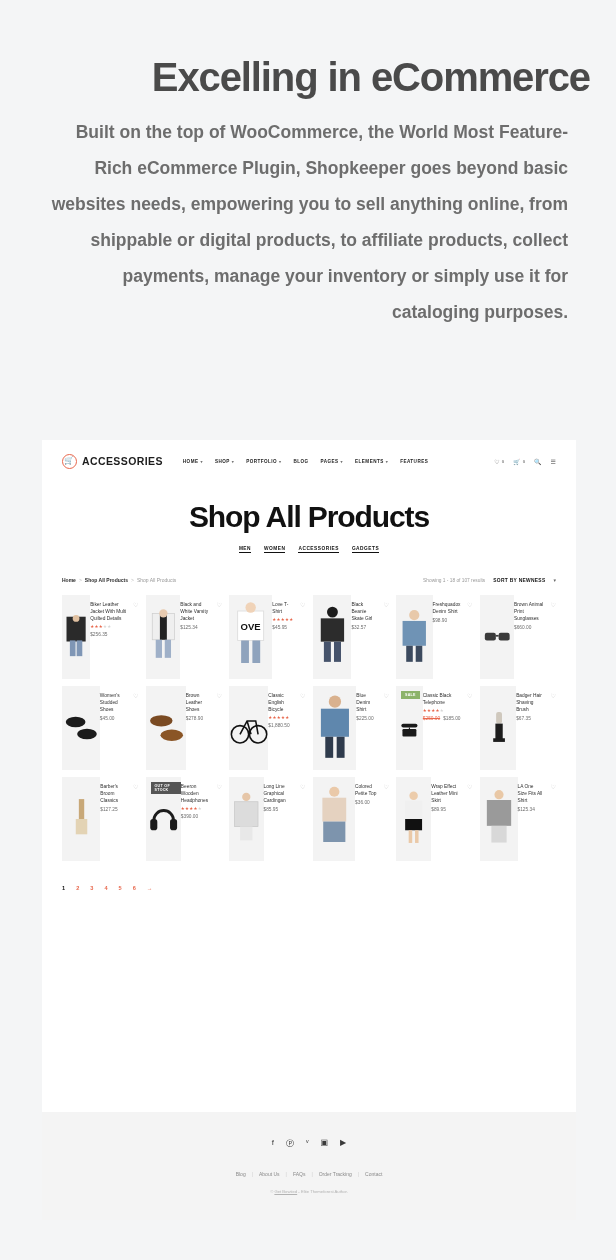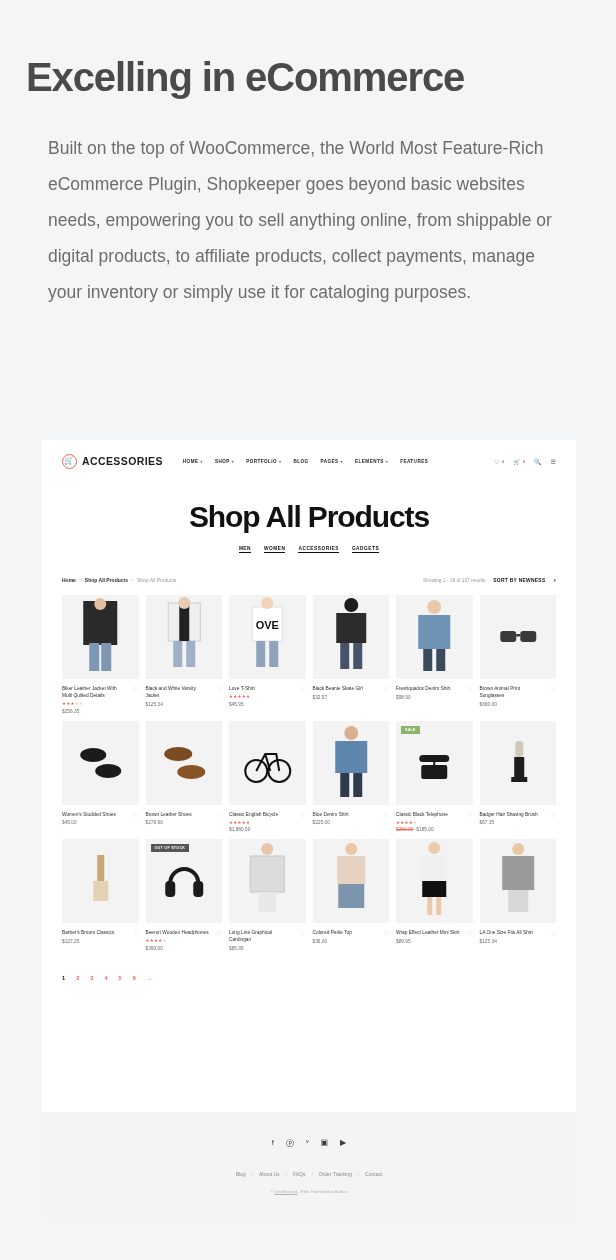--- a/index.html
+++ b/index.html
@@ -2,28 +2,28 @@
 <html><head>
 <meta charset="utf-8">
 <style>
   * { box-sizing: border-box; margin: 0; padding: 0; }
   body {
     width: 616px; height: 1260px;
     background: #f4f5f6;
     font-family: "Liberation Sans", sans-serif;
     overflow: hidden;
   }
-  .promo { padding: 56px 26px 0; text-align: left; }
+  .promo { padding: 56px 26px 0; text-align: right; }
   .promo h1 {
     font-size: 40px; font-weight: 700; color: #4a4a4a;
     letter-spacing: -1.1px; line-height: 1.05;
   }
   .promo p {
-    margin-top: 32px; font-size: 17.5px; line-height: 36px;
-    color: #6d6d6d; font-weight: 400; padding: 0 22px;
+    margin-top: 16px; font-size: 17.5px; line-height: 36px;
+    color: #6d6d6d; font-weight: 700; padding: 0 22px;
   }
 
   
   .shot { position: absolute; left: 42px; top: 440px; width: 534px; height: 780px; background: #fff; }
   .shot-inner { width: 100%; height: 100%; background: #fff; position: relative; }
 
   
   .sk-header { height: 42px; display: flex; align-items: center; padding: 0 20px; }
   .sk-logo { display: flex; align-items: center; gap: 5px; }
   .sk-logo-mark {
@@ -57,21 +57,21 @@
   .crumb { font-size: 5px; color: #9a9a9a; }
   .crumb b { color: #2b2b2b; font-weight: 700; }
   .crumb .sep { color: #bbb; margin: 0 3px; }
   .bar-right { margin-left: auto; display: flex; align-items: center; gap: 8px; }
   .showing { font-size: 4.8px; color: #9a9a9a; }
   .sortby { font-size: 4.9px; font-weight: 700; color: #111; letter-spacing: .3px; }
   .sort-caret { font-size: 5px; color: #666; }
 
   
   .sk-grid { padding: 12px 20px 0; display: grid; grid-template-columns: repeat(6, 1fr); gap: 7px 7px; }
-  .card { display: flex; flex-direction: column; }
+  .card { display: flex; }
   .thumb {
     width: 100%; height: 84px; background: #f3f3f3; position: relative;
     overflow: hidden; display: flex; align-items: center; justify-content: center;
   }
   .badge {
     position: absolute; top: 5px; left: 5px; font-size: 3.6px; font-weight: 700;
     letter-spacing: .3px; color: #fff; padding: 2px 4px;
   }
   .badge.sale { background: #8cb36a; }
   .badge.oos { background: #555; }

